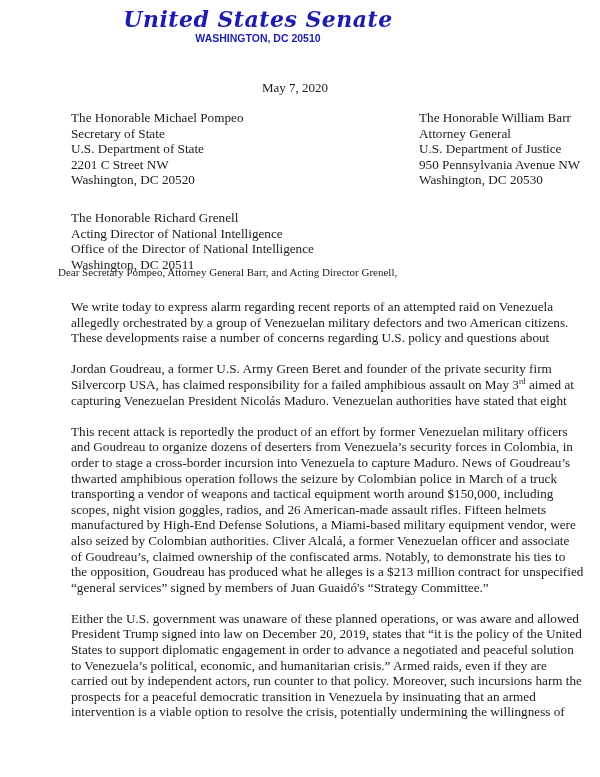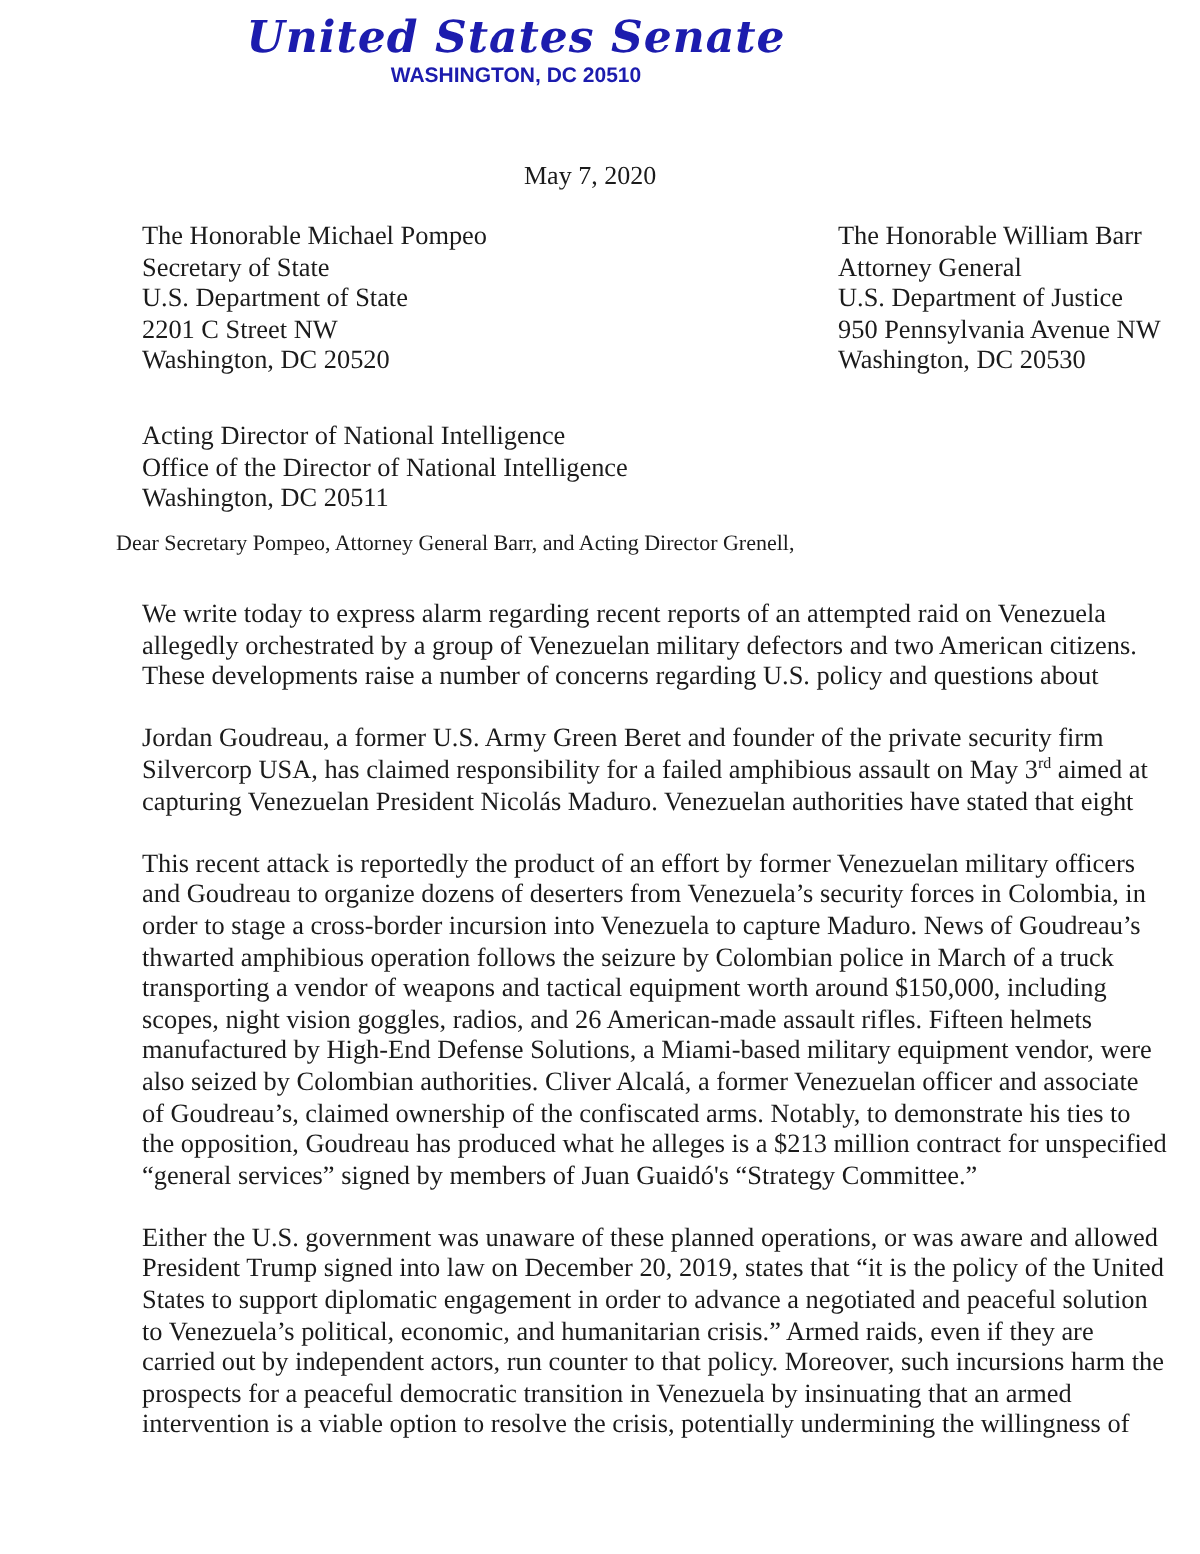--- a/index.html
+++ b/index.html
@@ -44,20 +44,21 @@
 
 <div class="addr addr-right">
   <div>The Honorable William Barr</div>
   <div>Attorney General</div>
   <div>U.S. Department of Justice</div>
   <div>950 Pennsylvania Avenue NW</div>
   <div>Washington, DC 20530</div>
 </div>
 
 <div class="addr addr-third">
+  <div>The Honorable Richard Grenell</div>
   <div>Acting Director of National Intelligence</div>
   <div>Office of the Director of National Intelligence</div>
   <div>Washington, DC 20511</div>
 </div>
 
 <div class="salutation">Dear Secretary Pompeo, Attorney General Barr, and Acting Director Grenell,</div>
 
 <div class="body-text">
   <div class="para">
     <span class="ln">We write today to express alarm regarding recent reports of an attempted raid on Venezuela</span>

